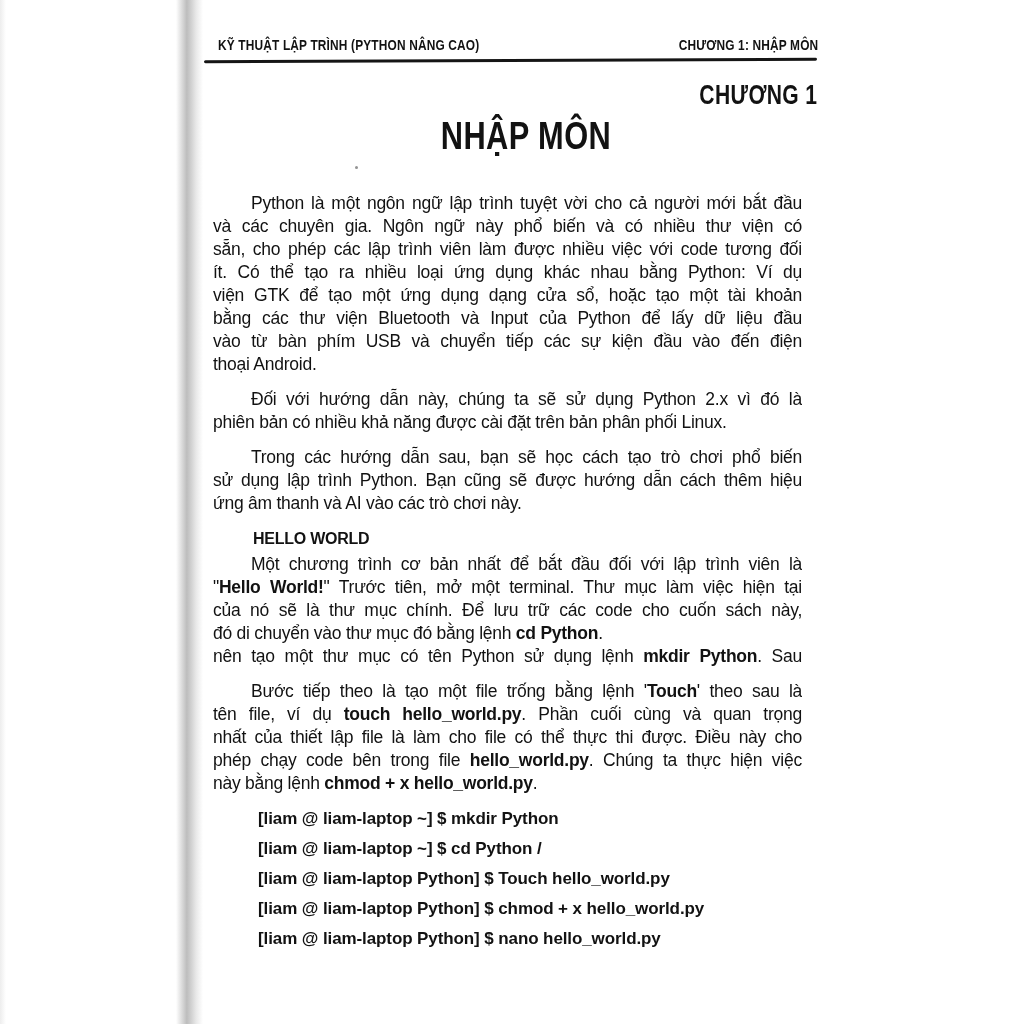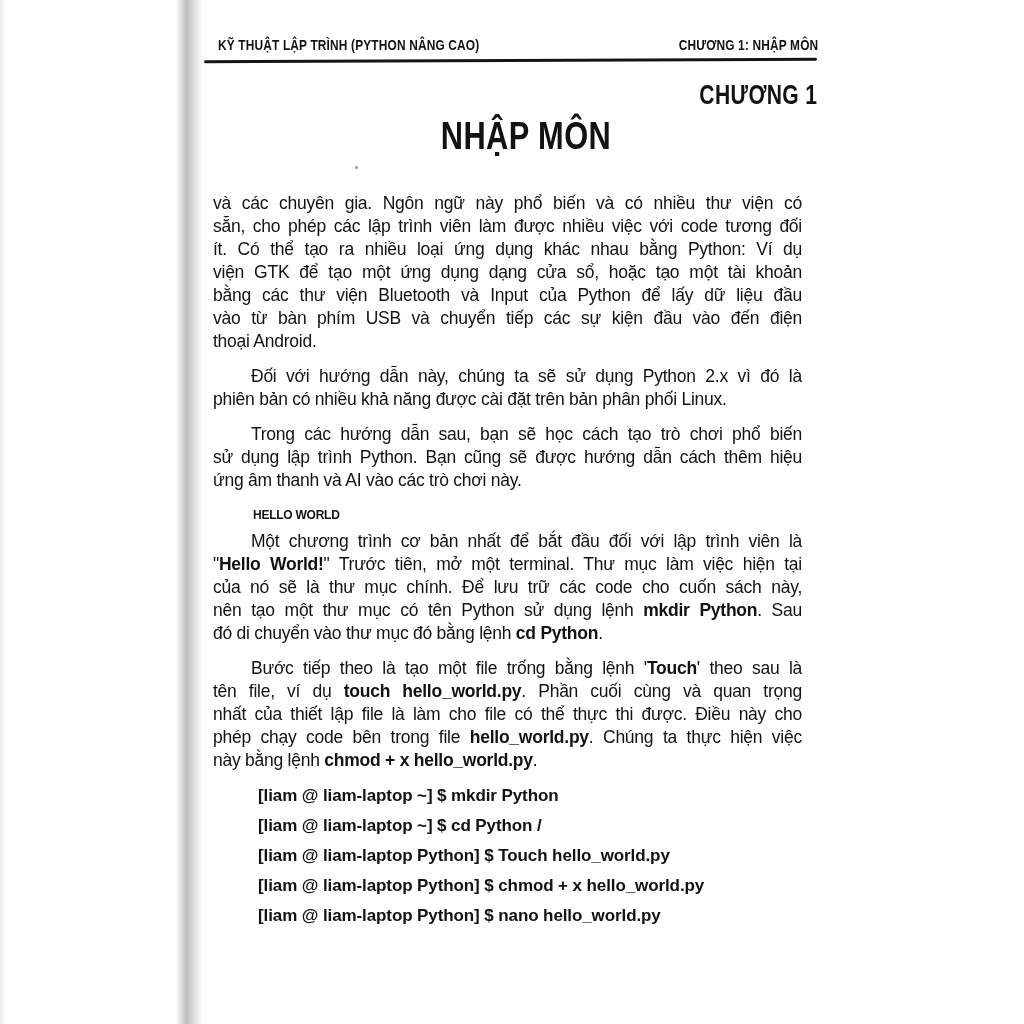--- a/index.html
+++ b/index.html
@@ -63,21 +63,21 @@
   .line {
     text-align: justify;
     text-align-last: justify;
     height: 23px; overflow: hidden;
   }
   .line.first { text-indent: 38px; }
   .line.last  { text-align-last: left; }
   .b { font-weight: bold; }
   .section-heading {
     font-weight: bold; padding-left: 40px; margin: 0 0 3px 0;
-    font-size: 12px;
+    font-size: 16px;
   }
   .cmd-block { margin-top: 2px; padding-left: 45px; }
   .cmd-line {
     font-weight: bold; font-size: 17px; letter-spacing: -0.1px;
     line-height: 23px; margin-bottom: 7px; white-space: nowrap;
   }
   .page-number {
     position: absolute; left: 783px; top: 1028px;
     font-weight: bold; font-size: 14.5px; letter-spacing: 0.5px;
   }
@@ -91,20 +91,21 @@
 <div class="runhead left">KỸ THUẬT LẬP TRÌNH (PYTHON NÂNG CAO)</div>
 <div class="runhead right">CHƯƠNG 1: NHẬP MÔN</div>
 <div class="head-rule"></div>
 
 <div class="chapter-label">CHƯƠNG 1</div>
 <div class="page-title">NHẬP MÔN</div>
 <div class="speck"></div>
 
 <div class="body-col" id="body-col">
     <div class="para">
+      <div class="line first"><span>Python là một ngôn ngữ lập trình tuyệt vời cho cả người mới bắt đầu</span></div>
       <div class="line"><span>và các chuyên gia. Ngôn ngữ này phổ biến và có nhiều thư viện có</span></div>
       <div class="line"><span>sẵn, cho phép các lập trình viên làm được nhiều việc với code tương đối</span></div>
       <div class="line"><span>ít. Có thể tạo ra nhiều loại ứng dụng khác nhau bằng Python: Ví dụ</span></div>
       <div class="line"><span>viện GTK để tạo một ứng dụng dạng cửa sổ, hoặc tạo một tài khoản</span></div>
       <div class="line"><span>bằng các thư viện Bluetooth và Input của Python để lấy dữ liệu đầu</span></div>
       <div class="line"><span>vào từ bàn phím USB và chuyển tiếp các sự kiện đầu vào đến điện</span></div>
       <div class="line last"><span>thoại Android.</span></div>
     </div>
     <div class="para">
       <div class="line first"><span>Đối với hướng dẫn này, chúng ta sẽ sử dụng Python 2.x vì đó là</span></div>
@@ -113,22 +114,22 @@
     <div class="para">
       <div class="line first"><span>Trong các hướng dẫn sau, bạn sẽ học cách tạo trò chơi phổ biến</span></div>
       <div class="line"><span>sử dụng lập trình Python. Bạn cũng sẽ được hướng dẫn cách thêm hiệu</span></div>
       <div class="line last"><span>ứng âm thanh và AI vào các trò chơi này.</span></div>
     </div>
     <div class="section-heading">HELLO WORLD</div>
     <div class="para">
       <div class="line first"><span>Một chương trình cơ bản nhất để bắt đầu đối với lập trình viên là</span></div>
       <div class="line"><span>"</span><span class="b">Hello World!</span><span>" Trước tiên, mở một terminal. Thư mục làm việc hiện tại</span></div>
       <div class="line"><span>của nó sẽ là thư mục chính. Để lưu trữ các code cho cuốn sách này,</span></div>
+      <div class="line last"><span>đó di chuyển vào thư mục đó bằng lệnh </span><span class="b">cd Python</span><span>.</span></div>
       <div class="line"><span>nên tạo một thư mục có tên Python sử dụng lệnh </span><span class="b">mkdir Python</span><span>. Sau</span></div>
-      <div class="line last"><span>đó di chuyển vào thư mục đó bằng lệnh </span><span class="b">cd Python</span><span>.</span></div>
     </div>
     <div class="para">
       <div class="line first"><span>Bước tiếp theo là tạo một file trống bằng lệnh '</span><span class="b">Touch</span><span>' theo sau là</span></div>
       <div class="line"><span>tên file, ví dụ </span><span class="b">touch hello_world.py</span><span>. Phần cuối cùng và quan trọng</span></div>
       <div class="line"><span>nhất của thiết lập file là làm cho file có thể thực thi được. Điều này cho</span></div>
       <div class="line"><span>phép chạy code bên trong file </span><span class="b">hello_world.py</span><span>. Chúng ta thực hiện việc</span></div>
       <div class="line last"><span>này bằng lệnh </span><span class="b">chmod + x hello_world.py</span><span>.</span></div>
     </div>
     <div class="cmd-block">
       <div class="cmd-line">[liam @ liam-laptop ~] $ mkdir Python</div>

